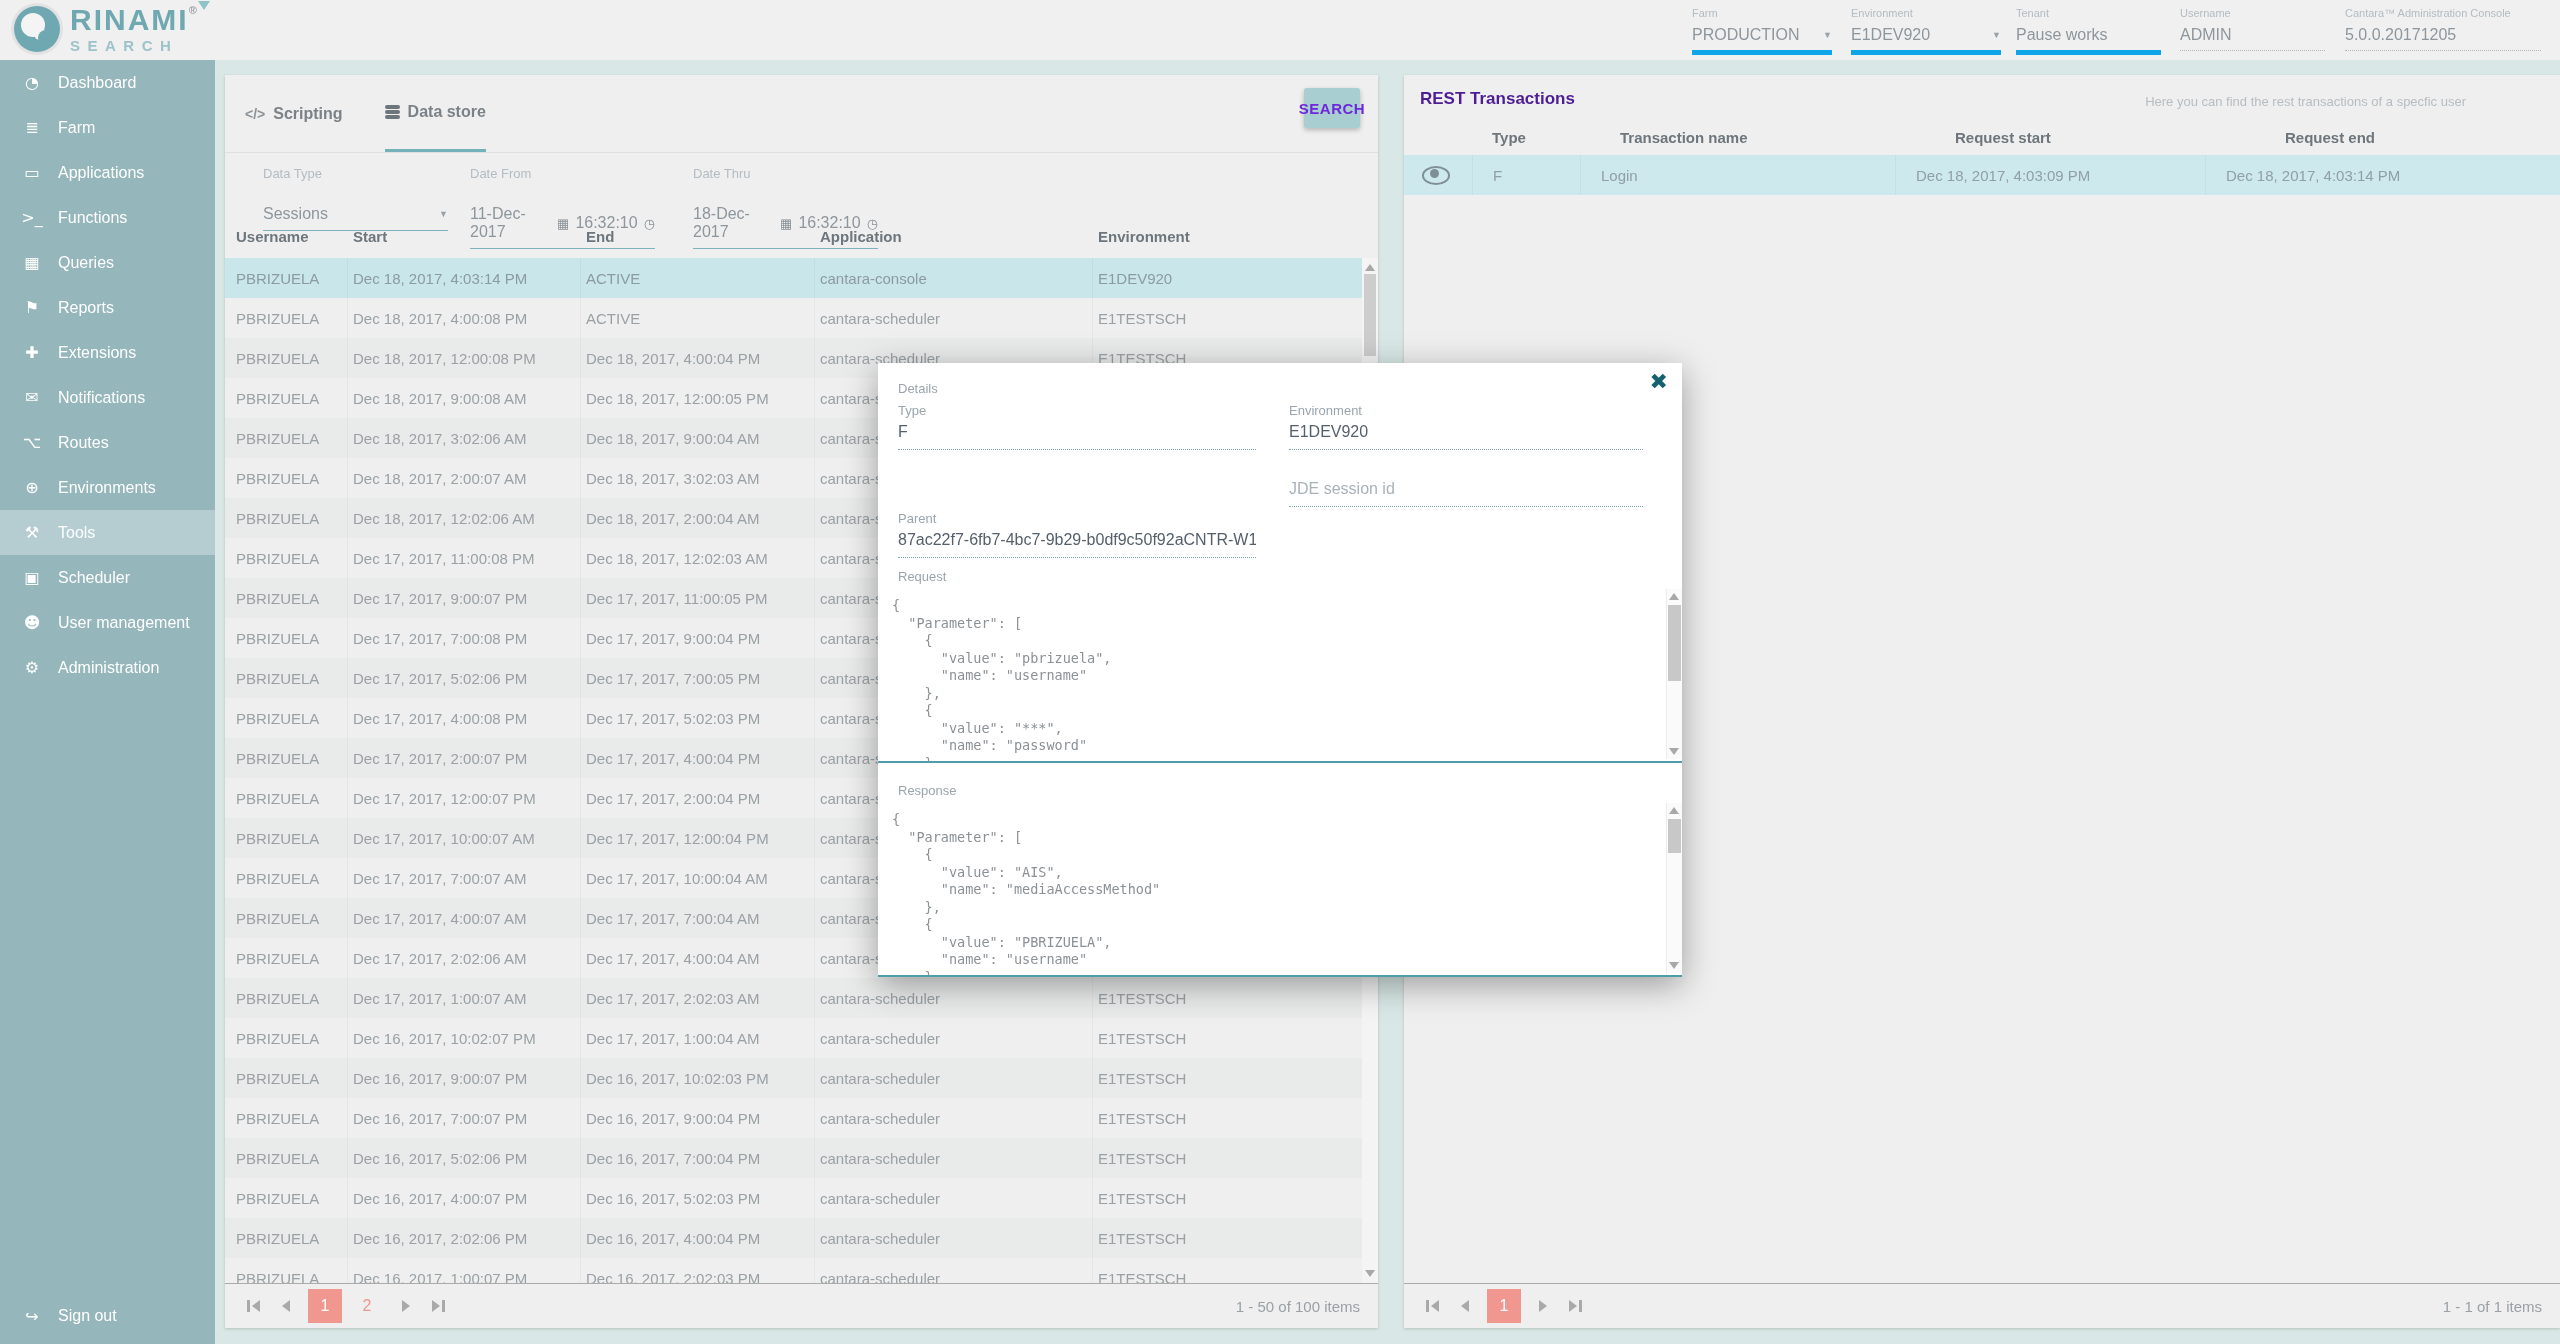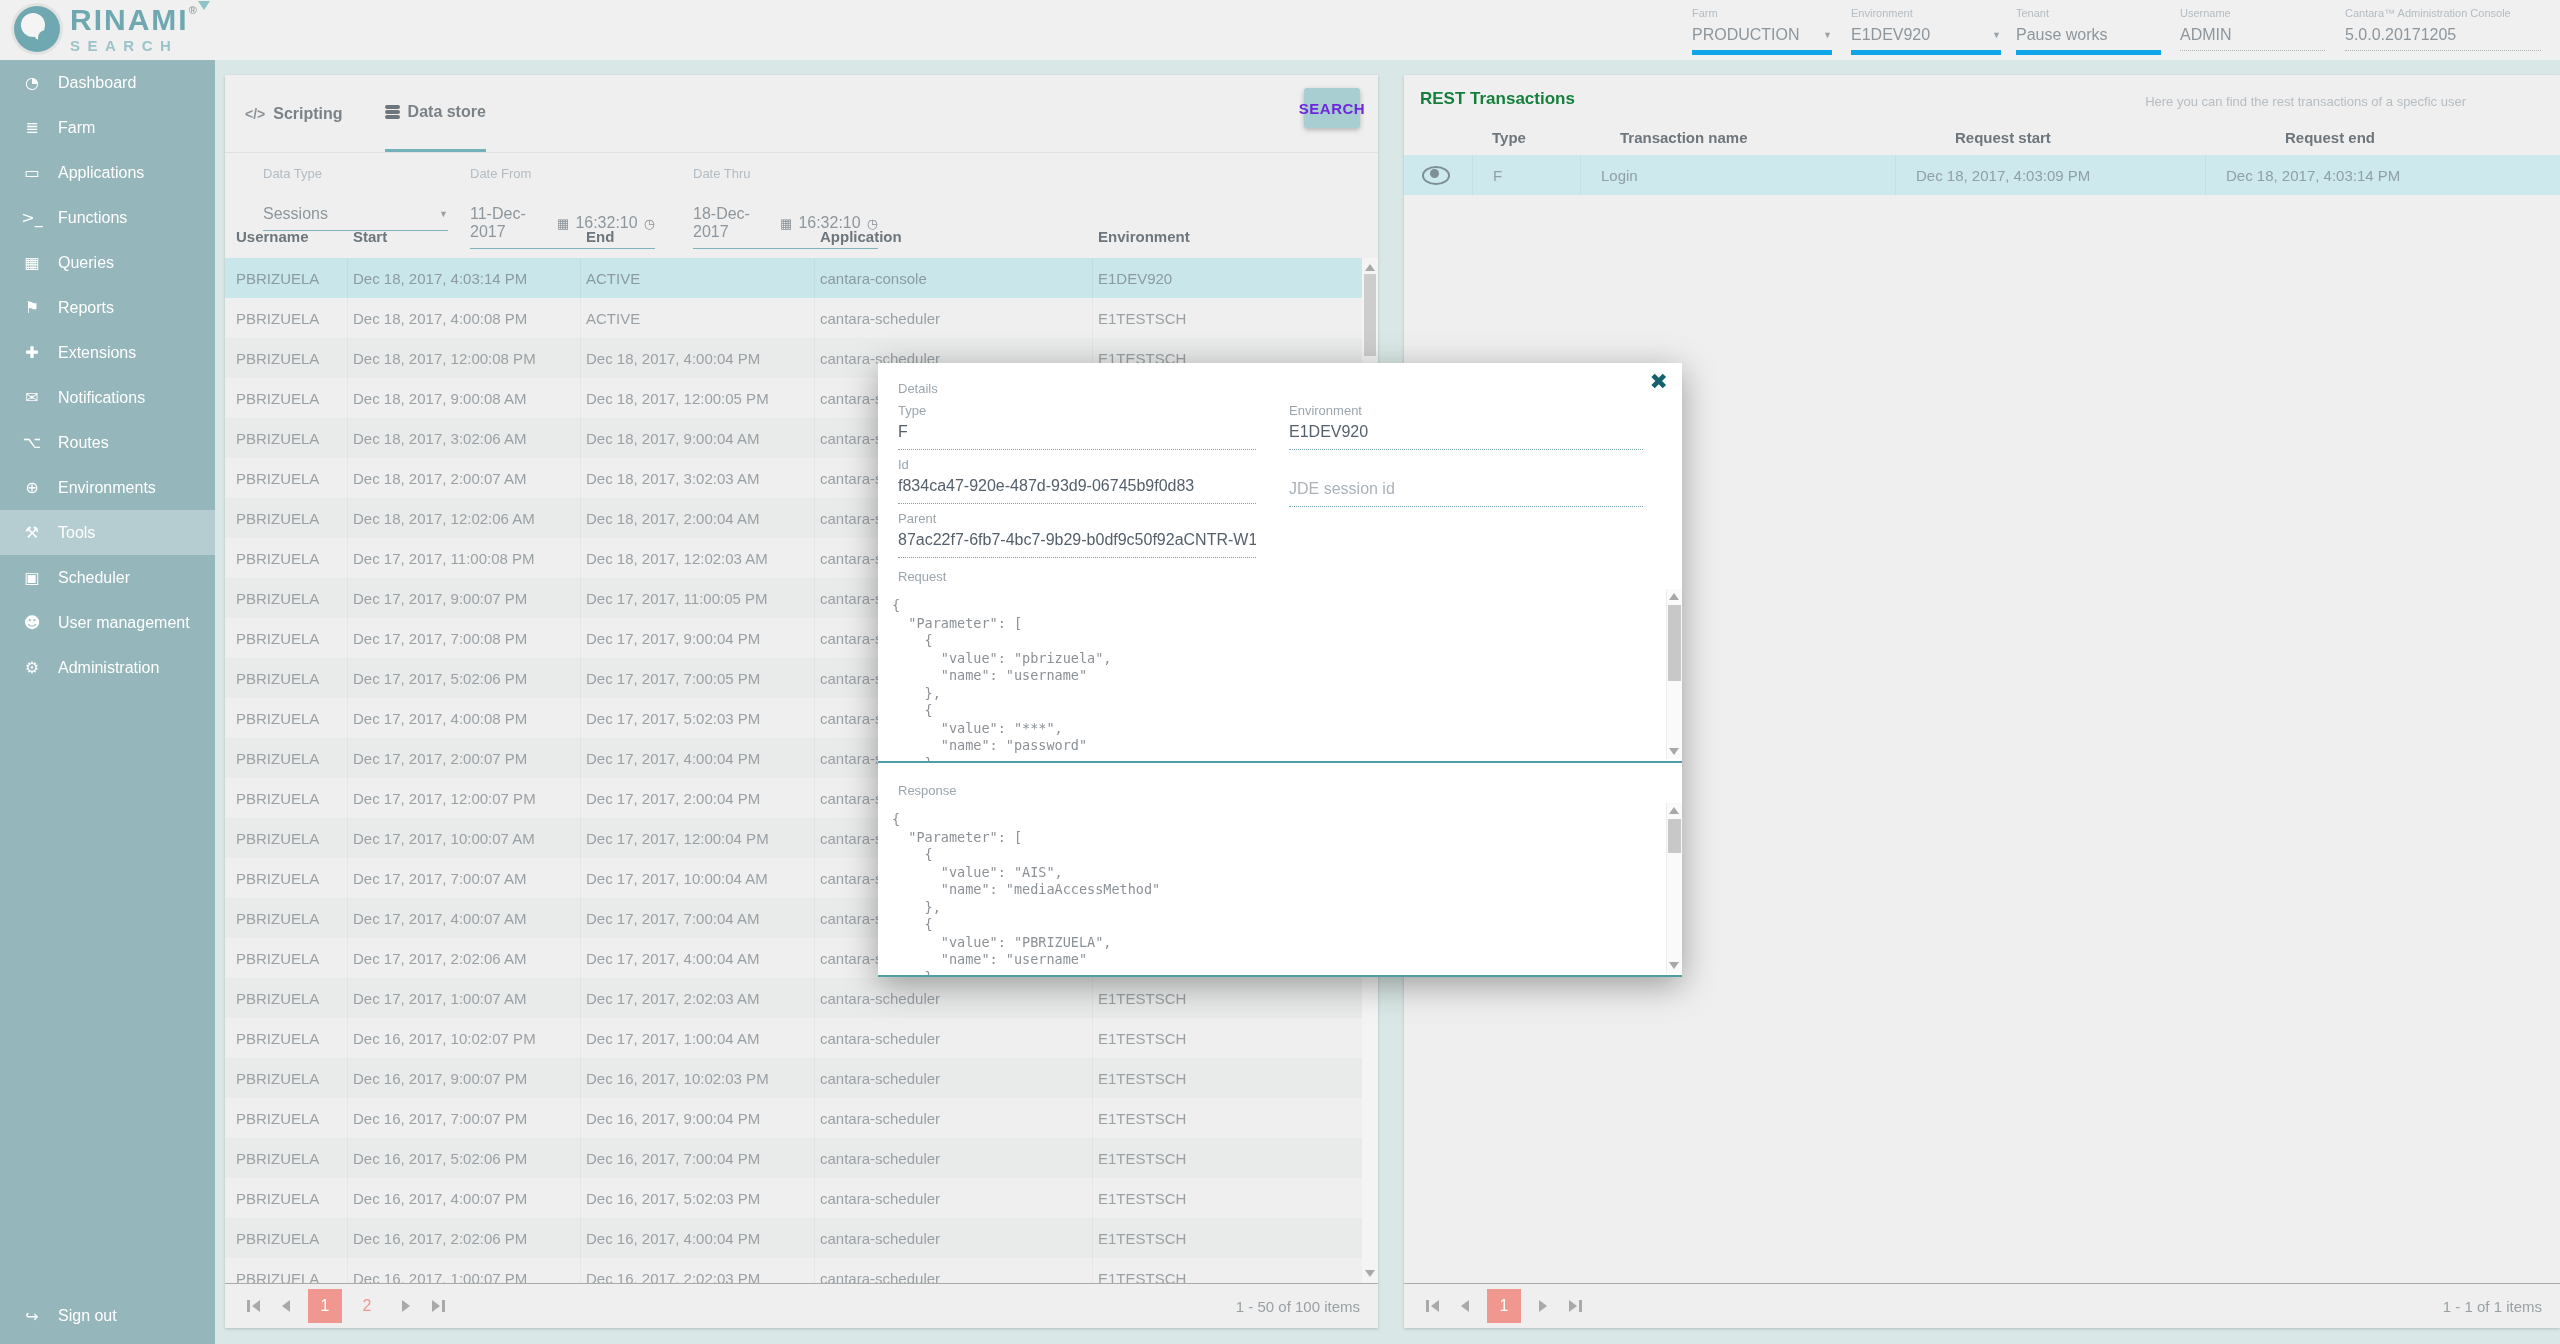--- a/index.html
+++ b/index.html
@@ -78,21 +78,21 @@
   .pager{display:flex;align-items:center;gap:14px;}
   .pgbtn{display:flex;align-items:center;gap:2px;cursor:pointer;padding:4px;}
   .arr{width:0;height:0;border-top:6px solid transparent;border-bottom:6px solid transparent;}
   .arr.l{border-right:8px solid #a9a9a9;} .arr.r{border-left:8px solid #a9a9a9;}
   .bar{width:3px;height:12px;background:#a9a9a9;}
   .page{min-width:34px;height:34px;display:flex;align-items:center;justify-content:center;font-size:16px;color:#f0978f;cursor:pointer;}
   .page.selected{background:#f0978f;color:#ffffff;}
   .summary{font-size:15px;color:#9aa1a5;}
 
   
-  .rp-title{position:absolute;left:16px;top:14px;font-size:17px;font-weight:bold;color:#15803d;}
+  .rp-title{position:absolute;left:16px;top:14px;font-size:17px;font-weight:bold;color:#4c1d95;}
   .rp-hint{position:absolute;right:94px;top:19px;font-size:13px;color:#b6bdc2;}
   .rhead{position:absolute;left:0;top:45px;right:0;height:35px;display:flex;font-size:15px;font-weight:bold;color:#6d767c;align-items:center;}
   .r0{width:68px;} .r1{width:108px;padding-left:20px;} .r2{width:315px;padding-left:20px;} .r3{width:310px;padding-left:20px;} .r4{flex:1;padding-left:20px;}
   .rrow{position:absolute;left:0;top:80px;right:0;height:40px;display:flex;align-items:center;font-size:15px;color:#8fa0a6;cursor:pointer;}
   .rrow.selected{background:#cde9ed;}
   .rrow .r1,.rrow .r2,.rrow .r3,.rrow .r4{border-left:1px solid rgba(0,0,0,0.035);height:100%;display:flex;align-items:center;box-sizing:border-box;}
   .eye{width:24px;height:15px;border:2px solid #7e8f96;border-radius:50%;position:relative;margin-left:18px;}
   .eye::after{content:"";position:absolute;width:9px;height:9px;background:#7e8f96;border-radius:50%;top:1px;left:6px;}
 
   
@@ -585,24 +585,20 @@
     <div class="m-title">Details</div>
 
     <div class="mfield" style="left:20px;top:40px;width:358px;">
       <div class="mlabel">Type</div>
       <div class="mval">F</div>
     </div>
     <div class="mfield" style="left:411px;top:40px;width:354px;">
       <div class="mlabel">Environment</div>
       <div class="mval">E1DEV920</div>
     </div>
-    <div class="mfield" style="left:20px;top:94px;width:358px;">
-      <div class="mlabel">Id</div>
-      <div class="mval">f834ca47-920e-487d-93d9-06745b9f0d83</div>
-    </div>
     <div class="mfield" style="left:411px;top:112px;width:354px;">
       <div class="mval ph">JDE session id</div>
     </div>
     <div class="mfield" style="left:20px;top:148px;width:358px;">
       <div class="mlabel">Parent</div>
       <div class="mval">87ac22f7-6fb7-4bc7-9b29-b0df9c50f92aCNTR-W1990</div>
     </div>
 
     <div class="sec-label" style="top:206px;">Request</div>
     <div class="jsonbox" style="top:226px;">

